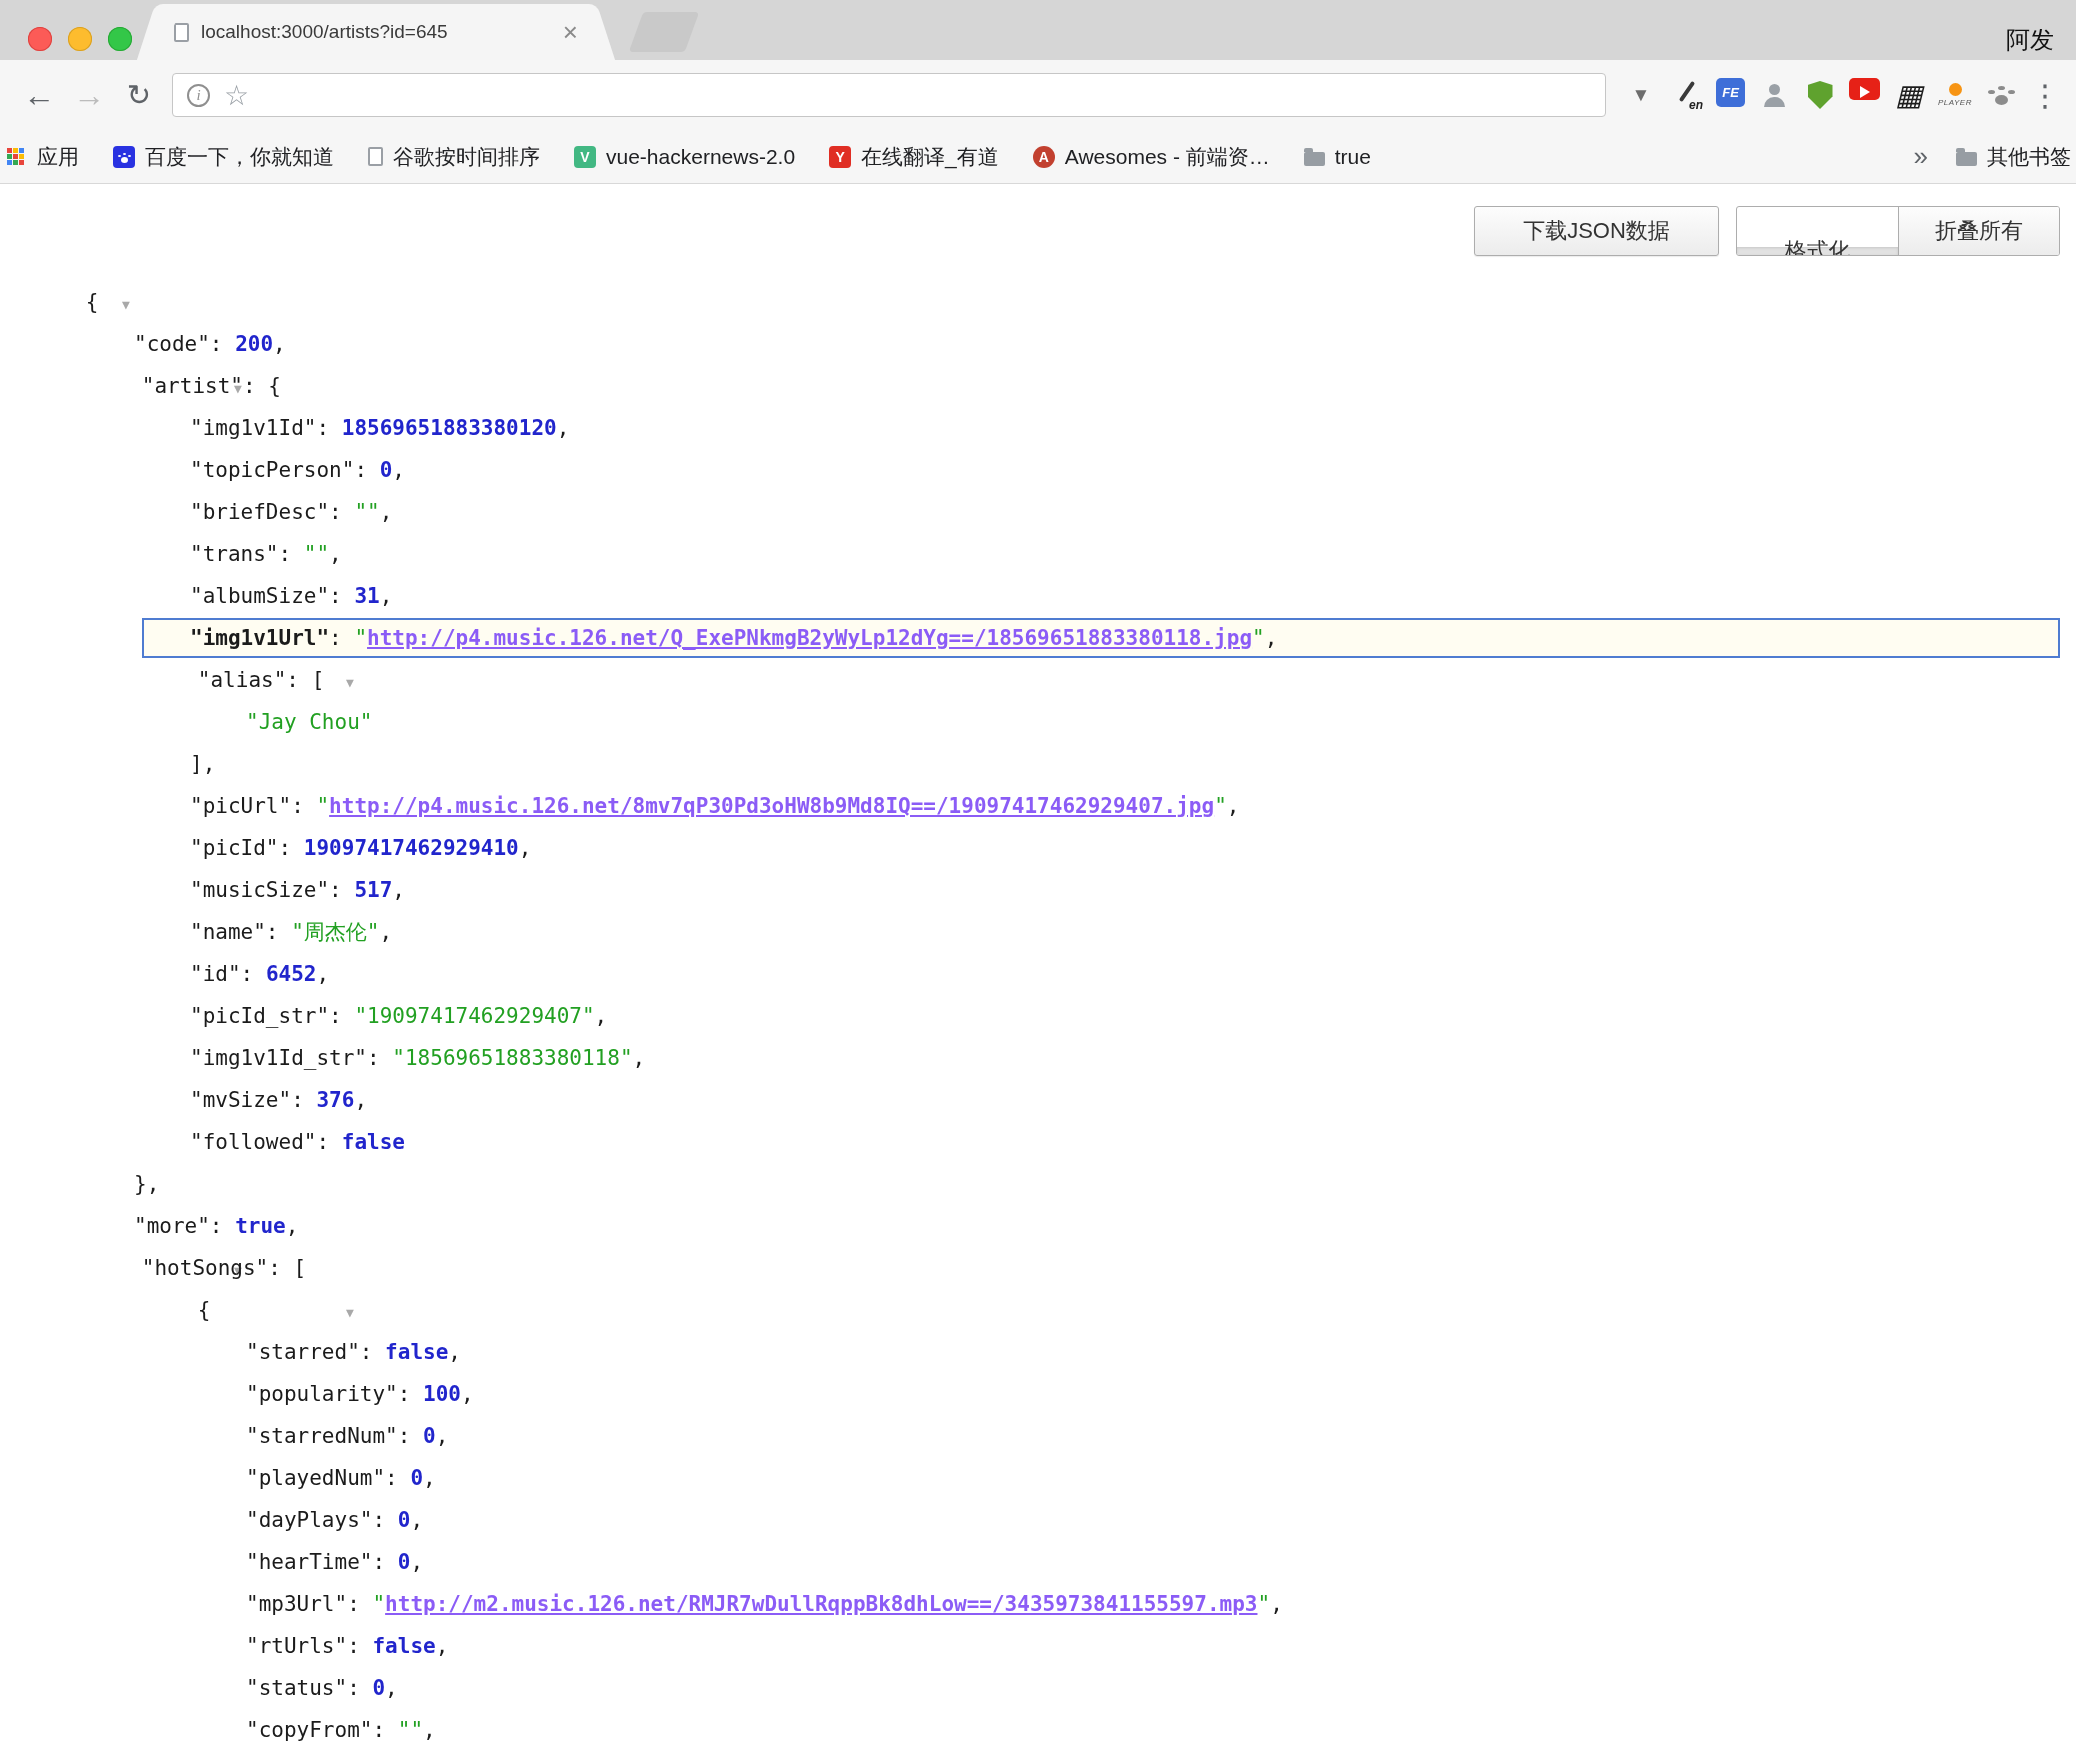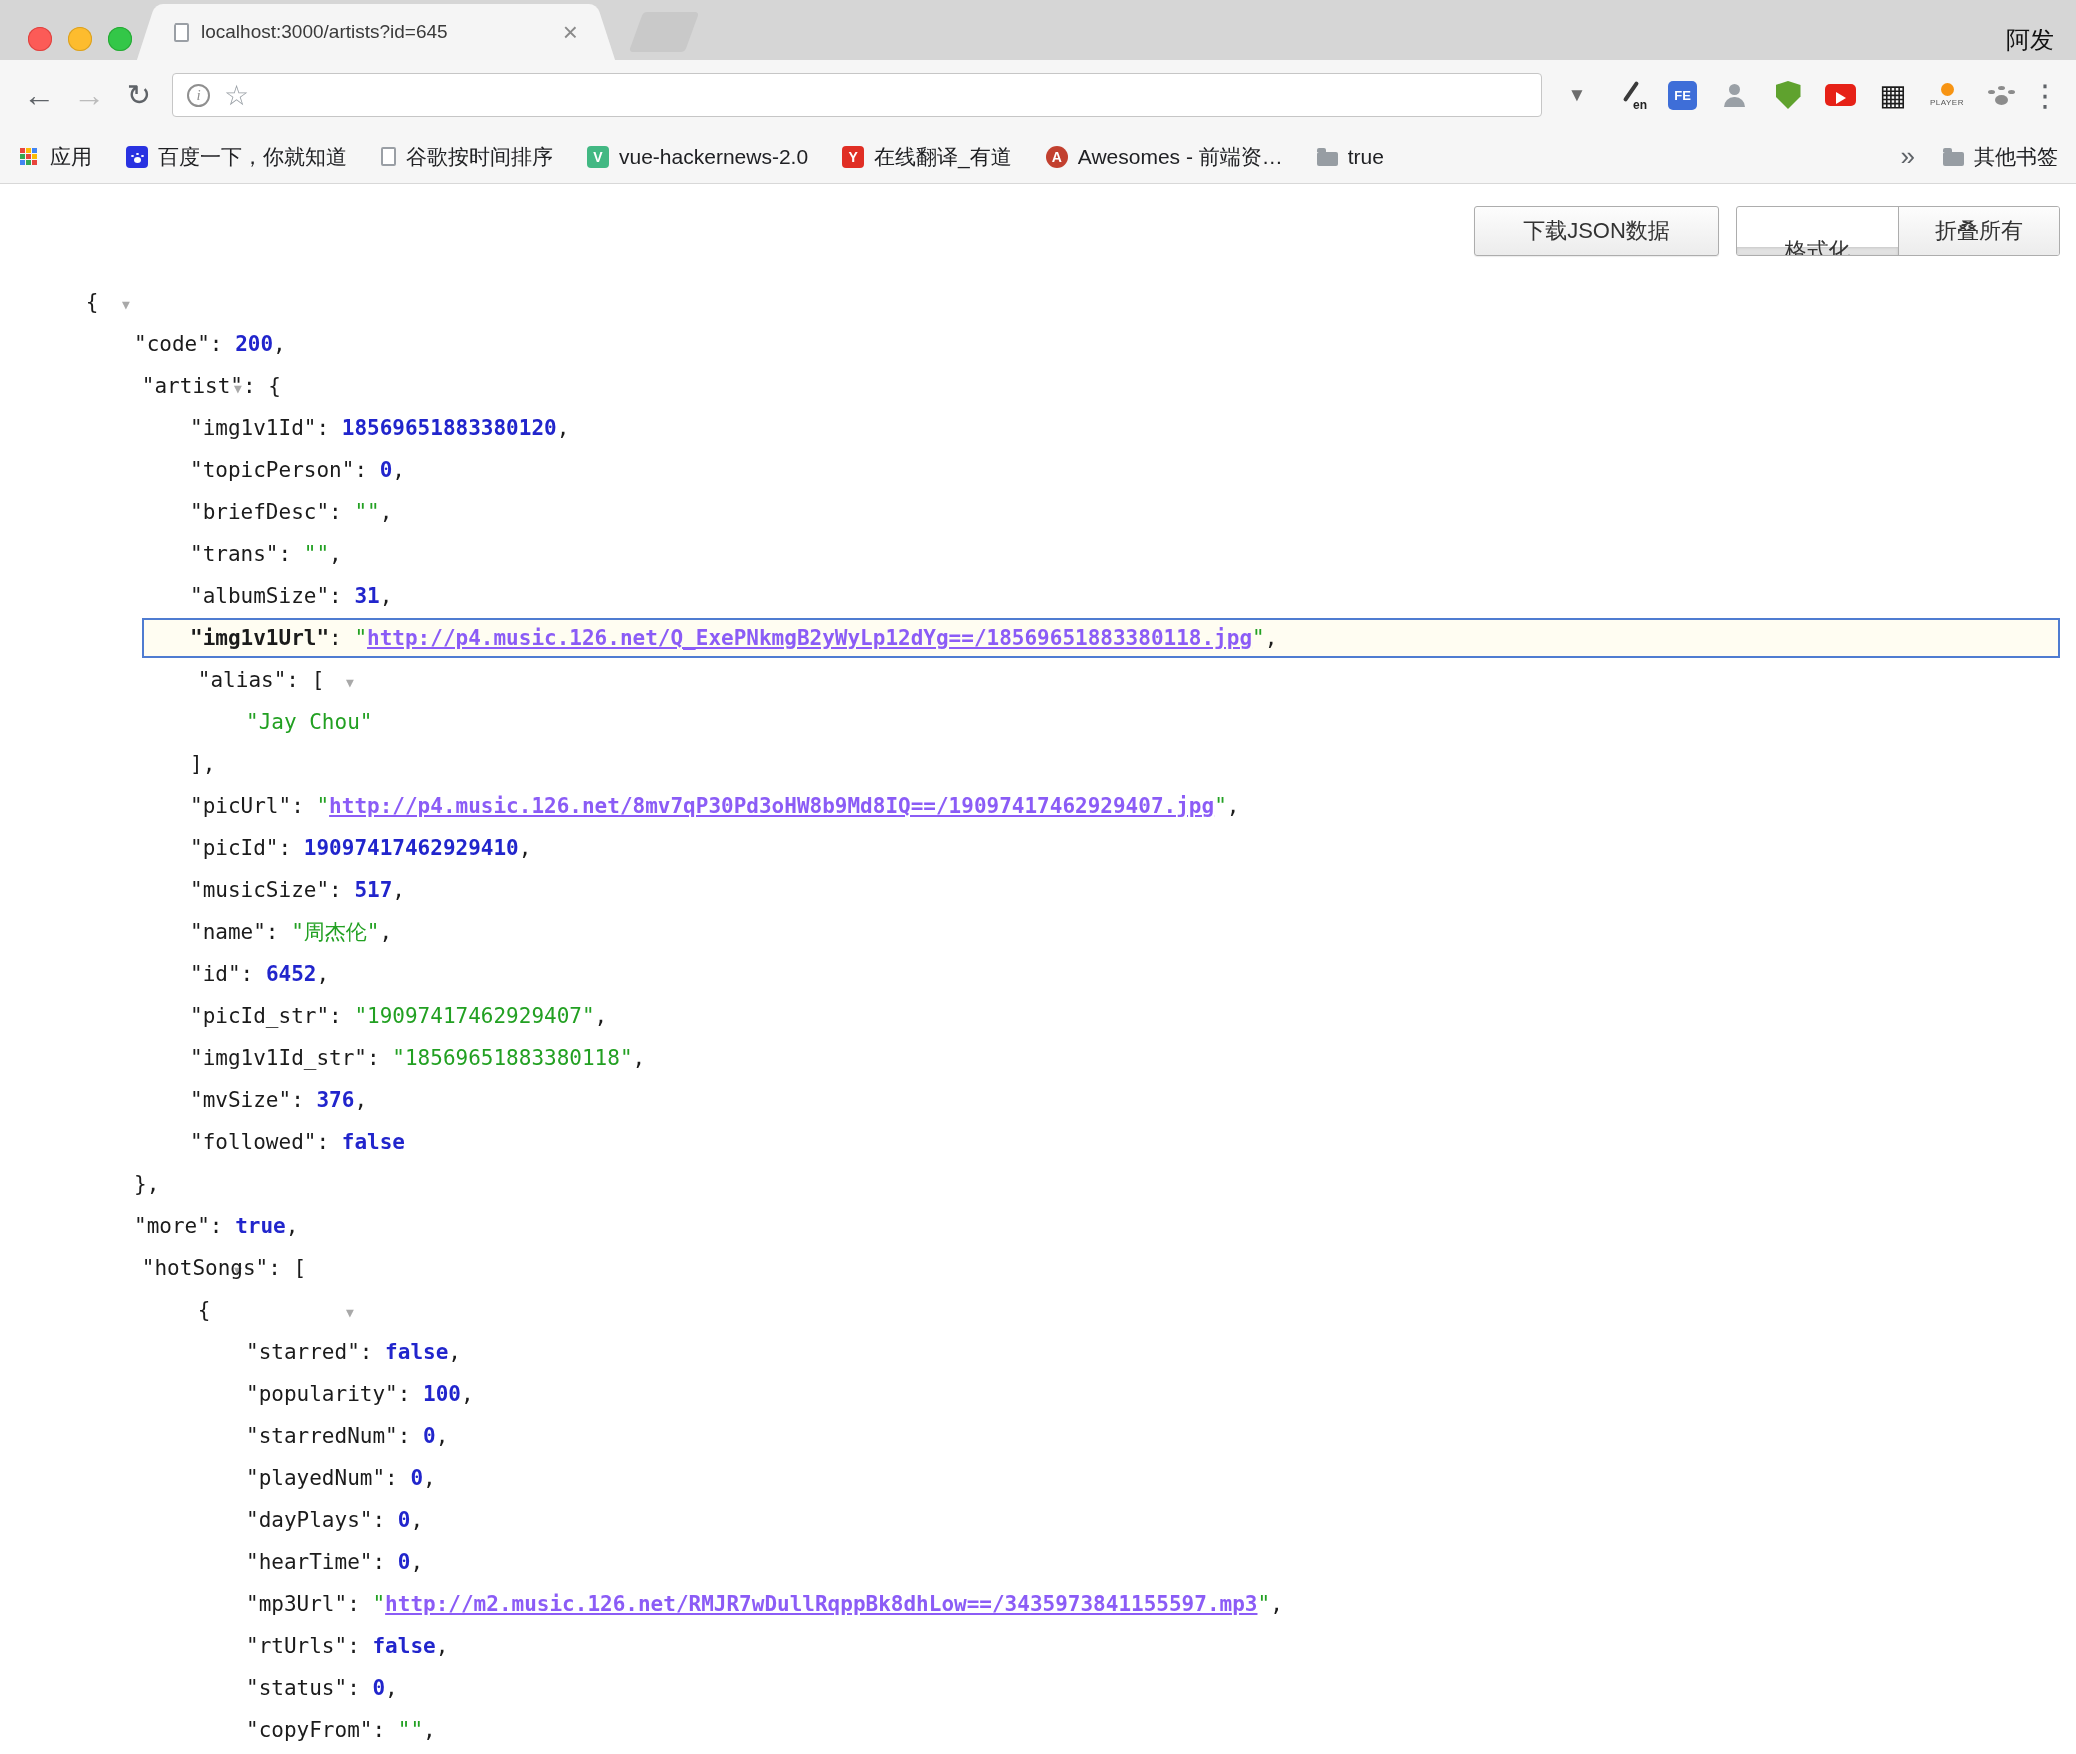--- a/index.html
+++ b/index.html
@@ -35,21 +35,21 @@
   .urlbar { flex:1; height:44px; background:#fff; border:1px solid #c6c6c6; border-radius:4px;
     margin:0 12px 0 8px; display:flex; align-items:center; padding:0 14px; }
   .info-icon { width:23px; height:23px; border:2px solid #8f8f8f; border-radius:50%;
     color:#8f8f8f; font-size:15px; font-style:italic; font-family:"Liberation Serif",serif;
     display:flex; align-items:center; justify-content:center; margin-right:14px; flex:none; }
   .info-icon::before { content:"i"; }
   .url-text { flex:1; font-size:23px; color:#202124; white-space:nowrap; overflow:hidden; }
   .star-icon { font-size:28px; color:#9aa0a6; flex:none; }
   .star-icon::before { content:"☆"; }
 
-  .ext-row { display:flex; align-items:center; gap:20px; margin-left:6px; flex:none; }
+  .ext-row { display:flex; gap:12px; margin-left:6px; flex:none;font-style:italic; }
   .ext-icon { width:34px; height:34px; display:flex; align-items:center; justify-content:center; flex:none; }
   .vimium-icon::before { content:"▼"; font-size:19px; color:#6d6d6d; }
   .translate-icon { position:relative; }
   .translate-icon::before { content:""; position:absolute; left:15px; top:2px; width:4px; height:23px;
     background:#3a3a3a; transform:rotate(35deg); border-radius:2px; }
   .translate-icon::after { content:"en"; position:absolute; right:1px; bottom:0;
     font-size:12px; font-weight:bold; color:#222; }
   .fe-icon { width:29px; height:29px; background:#3e6ed8; border-radius:5px; color:#fff;
     font-weight:bold; font-size:13px; display:flex; align-items:center; justify-content:center; }
   .profile-icon { flex-direction:column; }
@@ -66,21 +66,21 @@
   .player-icon::before { content:""; width:13px; height:13px; border-radius:50%; background:#f79413; }
   .ext-sub { font-size:8px; color:#555; margin-top:2px; letter-spacing:0.5px; }
   .paw-icon::before { content:""; width:13px; height:10px; border-radius:50%; background:#8c8c8c;
     box-shadow:-10px -8px 0 -3px #8c8c8c, 0 -12px 0 -3px #8c8c8c, 10px -8px 0 -3px #8c8c8c; margin-top:10px; }
   .kebab { width:34px; height:34px; display:flex; align-items:center; justify-content:center;
     font-size:30px; color:#5f6368; margin-left:10px; flex:none; }
   .kebab::before { content:"⋮"; }
 
   
   .bookmarksbar { height:54px; background:#f6f6f6; border-bottom:1px solid #d8d8d8;
-    display:flex; align-items:center; padding:0 18px; }
+    display:flex; align-items:center; padding:0 5px; }
   .bookmarks-list { display:flex; align-items:center; gap:34px; }
   .bm-item { display:flex; align-items:center; gap:10px; font-size:21px; color:#202124; white-space:nowrap; }
   .bm-icon { width:22px; height:22px; display:flex; align-items:center; justify-content:center; flex:none; }
   .apps-grid-icon { position:relative; }
   .apps-grid-icon::before { content:""; position:absolute; left:2px; top:2px; width:5px; height:5px;
     background:#e8453c; box-shadow:6px 0 0 #fbbc05,12px 0 0 #4285f4,0 6px 0 #34a853,6px 6px 0 #e8453c,
     12px 6px 0 #fbbc05,0 12px 0 #4285f4,6px 12px 0 #34a853,12px 12px 0 #e8453c; }
   .baidu-icon { background:#2932e1; border-radius:4px; position:relative; }
   .baidu-icon::before { content:""; position:absolute; left:8px; top:11px; width:7px; height:6px;
     border-radius:50%; background:#fff;

